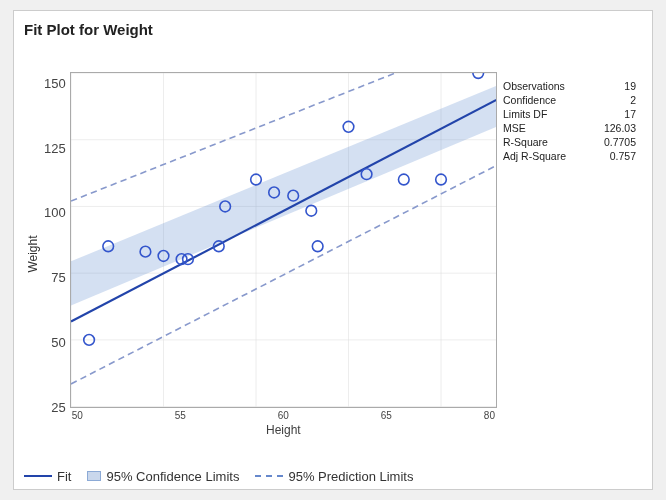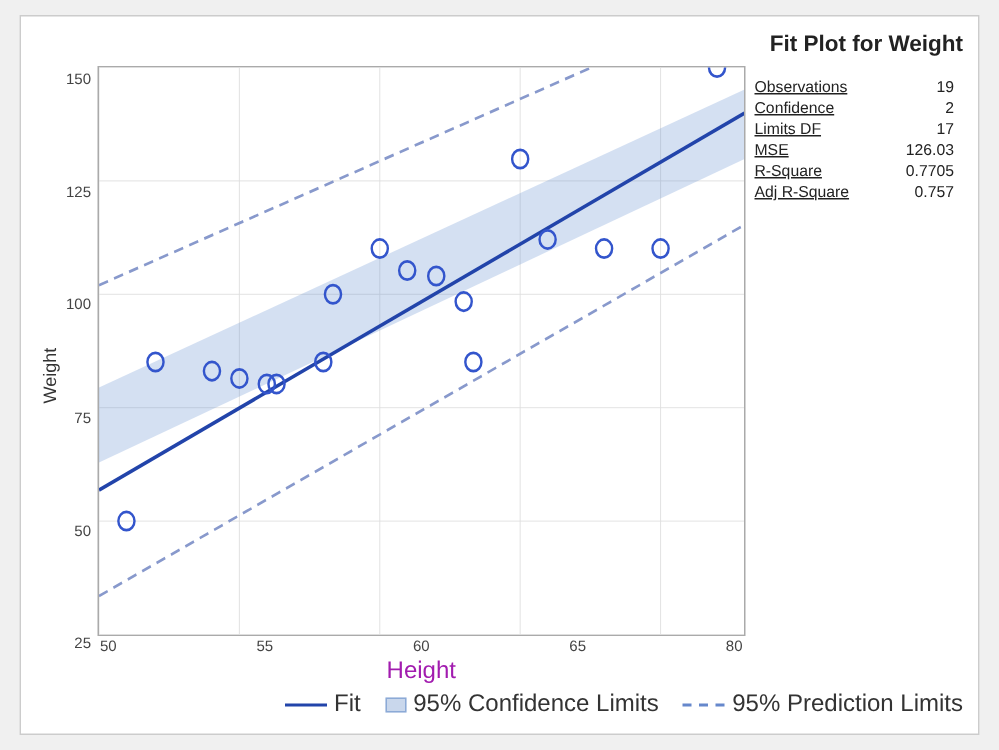--- a/index.html
+++ b/index.html
@@ -12,22 +12,23 @@
       width: 666px;
       height: 500px;
     }
     .chart-container {
       background: white;
       border: 1px solid #ccc;
       width: 640px;
       height: 480px;
       display: flex;
       flex-direction: column;
-      align-items: flex-end;
+      align-items: flex-start;
       padding: 10px 10px 10px 10px;
+      gap: 28px;
     }
     .chart-title {
       font-size: 15px;
       font-weight: bold;
       margin-bottom: 6px;
       color: #222;
     }
     .chart-body {
       display: flex;
       flex-direction: row;
@@ -58,21 +59,21 @@
     .y-axis-ticks {
       display: flex;
       flex-direction: column;
       justify-content: space-between;
       align-items: flex-end;
       padding-right: 4px;
       padding-bottom: 22px;
       padding-top: 4px;
     }
     .y-axis-ticks span {
-      font-size: 10px;
+      font-size: 13px;
       color: #444;
     }
     .plot-column {
       display: flex;
       flex-direction: column;
       flex: 1;
     }
     .plot-svg-container {
       flex: 1;
       position: relative;
@@ -85,47 +86,47 @@
       padding: 2px 0 0 0;
       padding-left: 2px;
       padding-right: 2px;
     }
     .x-axis-ticks span {
       font-size: 10px;
       color: #444;
     }
     .x-label {
       text-align: center;
-      font-size: 16px;
-      color: #a21caf;
+      font-size: 12px;
+      color: #404040;
       margin-top: 2px;
     }
     .stats-panel {
       width: 145px;
       font-size: 10.5px;
       color: #222;
       padding: 8px 6px;
       display: flex;
       flex-direction: column;
       gap: 2px;
       margin-top: 0;
     }
     .stats-row {
       display: flex;
       justify-content: space-between;
     }
-    .stats-label { color: #222; text-decoration: underline; }
+    .stats-label { color: #222; }
     .stats-value { color: #222; margin-left: 6px; }
     .legend {
       display: flex;
       flex-direction: row;
       align-items: center;
       gap: 16px;
       margin-top: 4px;
-      font-size: 16px;
+      font-size: 13px;
       color: #333;
     }
     .legend-item {
       display: flex;
       align-items: center;
       gap: 5px;
     }
     .legend-line-solid {
       width: 28px;
       height: 2px;

